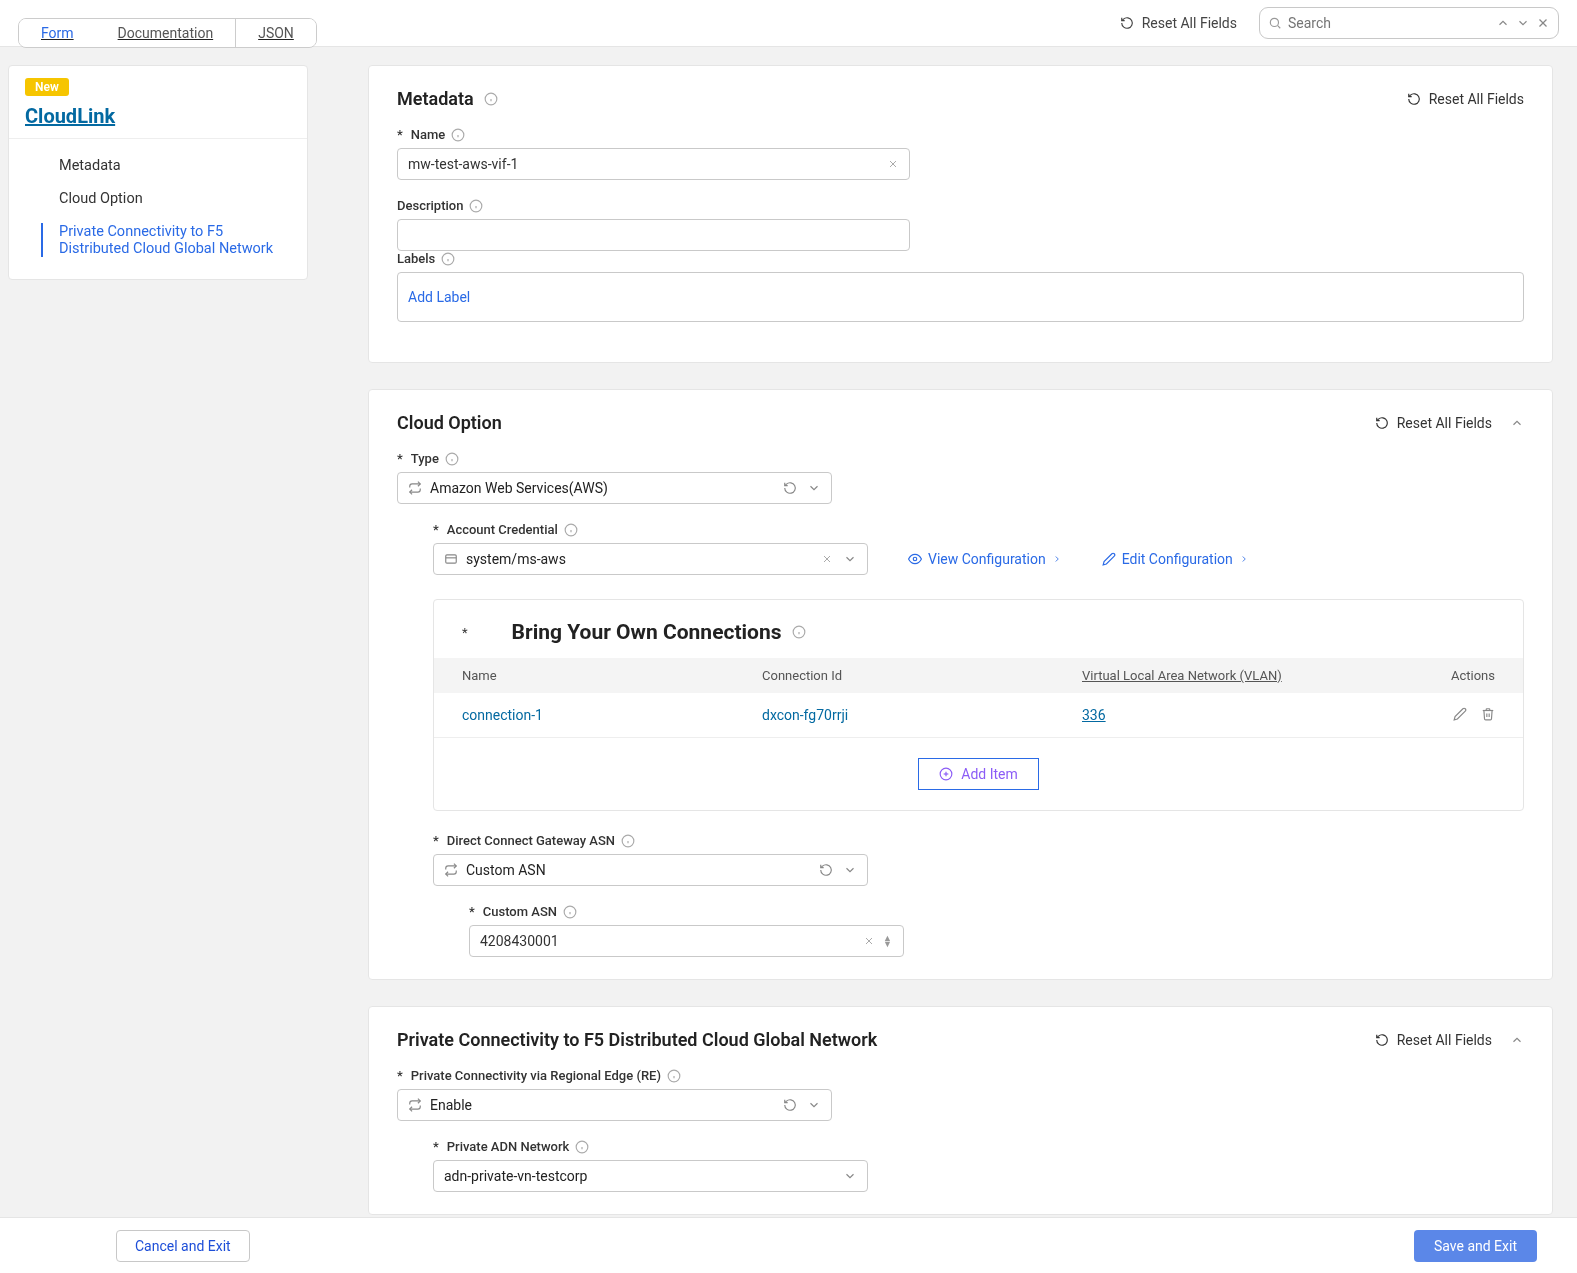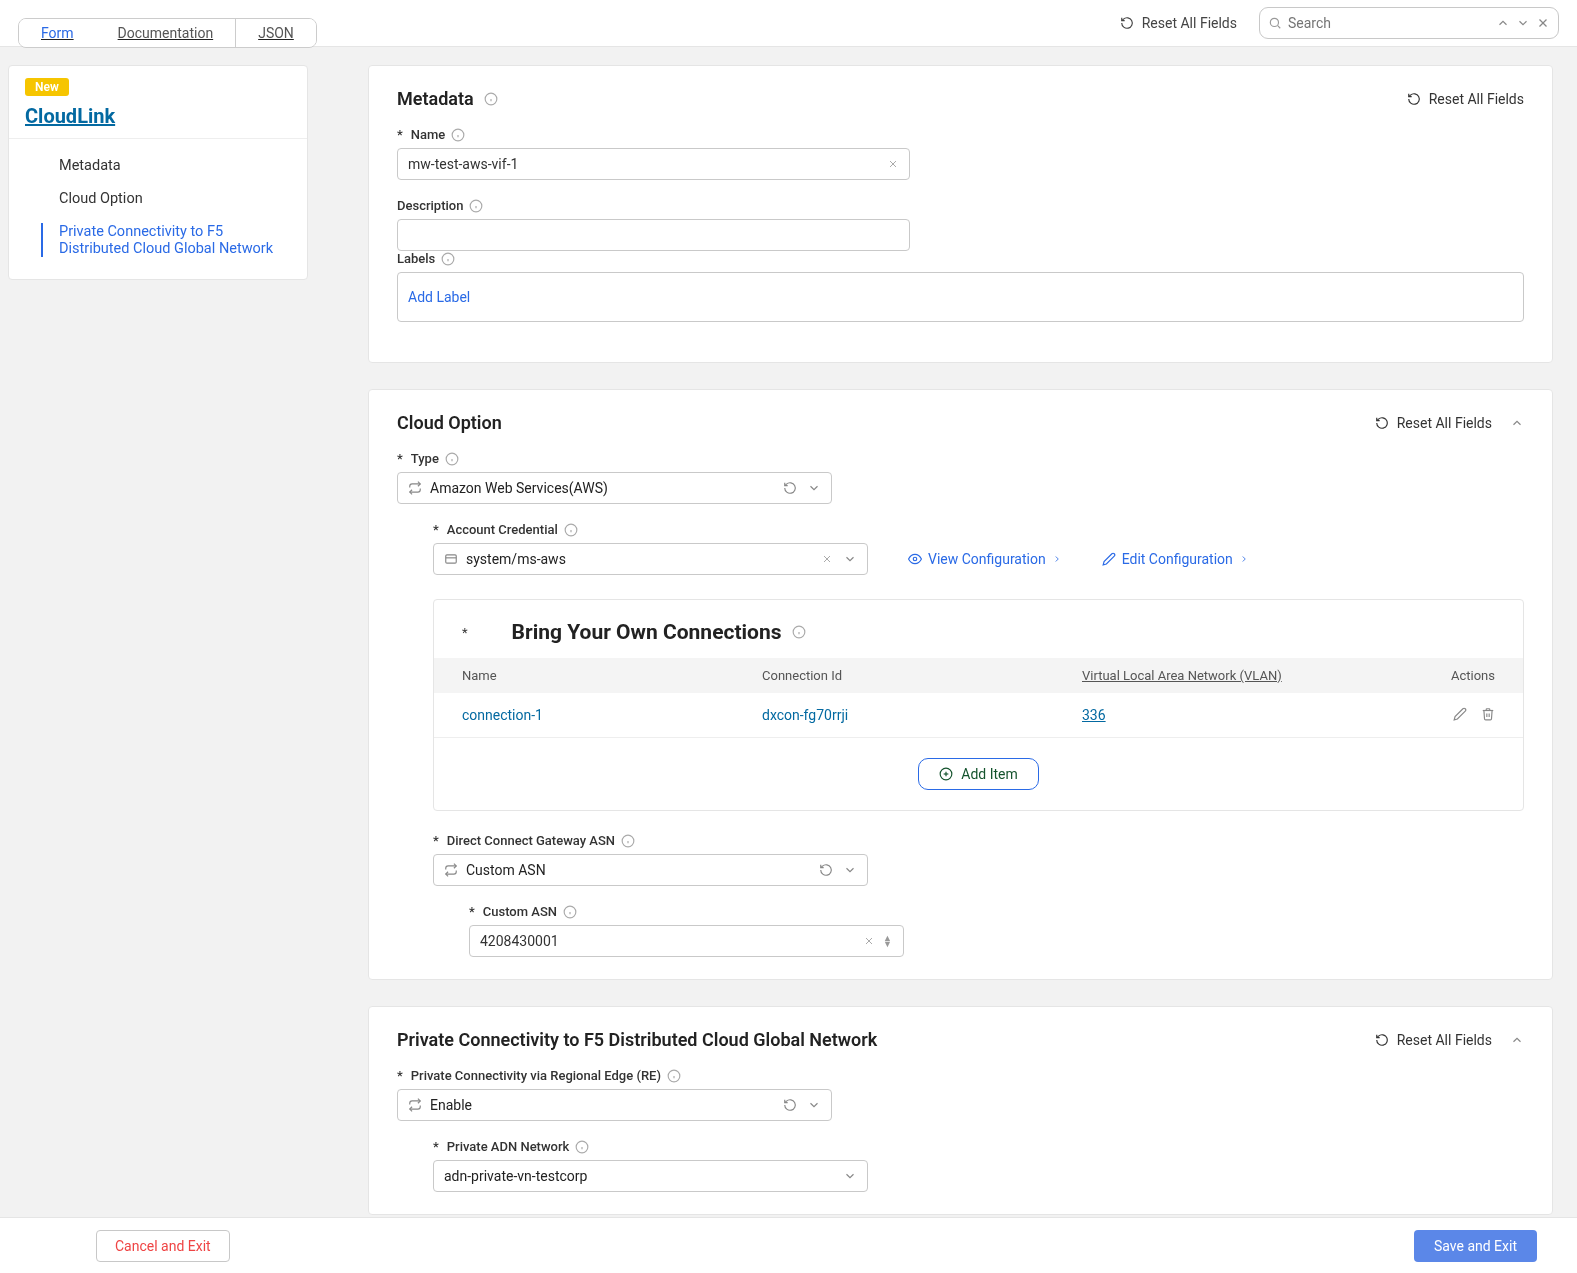--- a/index.html
+++ b/index.html
@@ -58,24 +58,24 @@
   .sub-panel{border:1px solid #e5e5e5;border-radius:4px;margin-top:24px;}
   .sub-head{padding:20px 28px 14px 28px;display:flex;align-items:center;gap:10px;}
   .sub-title{font-size:21px;font-weight:700;margin-left:32px;}
   .tbl-head{background:#f4f4f4;display:flex;padding:10px 28px;font-size:13px;color:#555;}
   .tbl-row{display:flex;padding:14px 28px;font-size:14px;color:#0369a1;border-bottom:1px solid #eee;}
   .col-name{flex:0 0 300px;}
   .col-conn{flex:0 0 320px;}
   .col-vlan{flex:1;text-decoration:underline;}
   .col-act{flex:0 0 80px;text-align:right;display:flex;justify-content:flex-end;gap:14px;}
   .add-item-row{padding:20px;display:flex;justify-content:center;}
-  .add-item-btn{border:1px solid #2a6ae6;color:#14532d;background:#fff;border-radius:10px;height:32px;padding:0 20px;display:flex;align-items:center;gap:8px;font-size:14px;cursor:pointer;}
+  .add-item-btn{border:1px solid #2a6ae6;color:#8b5cf6;background:#fff;border-radius:0;height:32px;padding:0 20px;display:flex;align-items:center;gap:8px;font-size:14px;cursor:pointer;}
 
   .footer{position:absolute;bottom:0;left:0;right:0;height:56px;background:#fff;border-top:1px solid #e5e5e5;display:flex;align-items:center;justify-content:space-between;padding:0 40px 0 96px;}
-  .btn-sec{border:1px solid #c8c8c8;background:#fff;border-radius:4px;padding:7px 18px;font-size:14px;color:#ef4444;cursor:pointer;}
+  .btn-sec{border:1px solid #c8c8c8;background:#fff;border-radius:4px;padding:7px 18px;font-size:14px;color:#1d4ed8;cursor:pointer;margin-left:20px;}
   .btn-pri{background:#5b87e8;color:#fff;border:none;border-radius:4px;padding:8px 20px;font-size:14px;cursor:pointer;}
 
   .ico-svg{width:14px;height:14px;flex-shrink:0;}
   .swap-ico{color:#888;}
   .drop-ico{color:#888;}
   .spin{width:10px;display:flex;flex-direction:column;line-height:6px;font-size:9px;color:#999;cursor:pointer;}
 
   .panel-head .collapse-chev{color:#888;cursor:pointer;margin-left:18px;}
 
   .ctrl.select{justify-content:space-between;}

